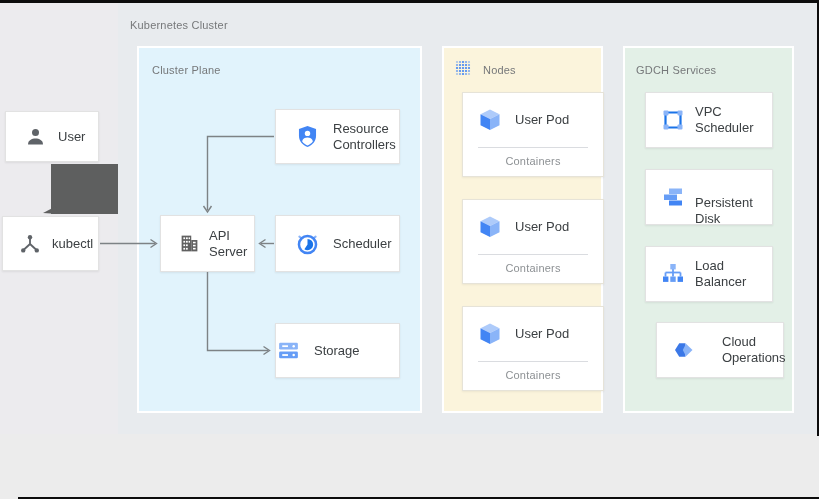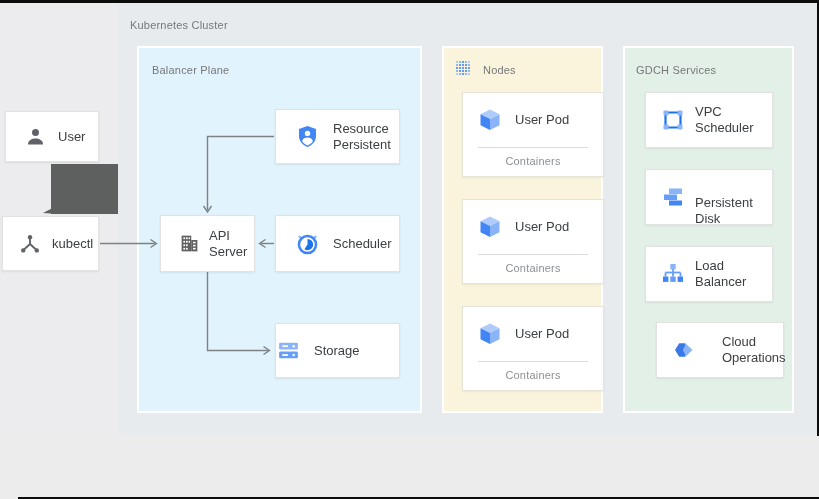--- a/index.html
+++ b/index.html
@@ -62,21 +62,21 @@
 </head>
 <body>
 
 <div class="abs left-col"></div>
 <div class="abs cluster-panel"></div>
 <div class="abs bottom-area"></div>
 
 <div class="abs cluster-label">Kubernetes Cluster</div>
 
 <div class="abs panel panel-cp"></div>
-<div class="panel-label" style="left:152px;top:64px;">Balancer Plane</div>
+<div class="panel-label" style="left:152px;top:64px;">Cluster Plane</div>
 
 <div class="abs panel panel-nodes"></div>
 <svg class="abs icon" style="left:455px;top:60px;" width="16" height="16" viewBox="0 0 16 16">
   <g fill="#4285f4">
     <circle cx="2" cy="2" r="1.1" opacity=".45"></circle>
       <circle cx="5" cy="2" r="1.1" opacity=".7"></circle>
       <circle cx="8" cy="2" r="1.1"></circle>
       <circle cx="11" cy="2" r="1.1" opacity=".7"></circle>
       <circle cx="14" cy="2" r="1.1" opacity=".45"></circle>
     <circle cx="2" cy="5" r="1.1" opacity=".7"></circle>
@@ -129,21 +129,21 @@
   </svg>
   <span class="actor-label">kubectl</span>
 </div>
 
 <div class="card" style="left:275px;top:109px;width:125px;height:55px;padding-left:19px;gap:13px;">
   <svg class="icon" width="25" height="25" viewBox="0 0 24 24">
     <path fill="#4285f4" d="M12 1.8l8.2 3v6.4c0 5.2-3.5 9.1-8.2 10.9C7.3 20.3 3.8 16.4 3.8 11.2V4.8z"></path>
     <circle cx="12" cy="9" r="2.6" fill="#ffffff"></circle>
     <path d="M6.8 16.6c.6-2.6 3-3.6 5.2-3.6s4.6 1 5.2 3.6c-1.3 1.9-3.2 3.3-5.2 4.1-2-.8-3.9-2.2-5.2-4.1z" fill="#ffffff"></path>
   </svg>
-  <span class="card-label" style="width:70px;">Resource Persistent</span>
+  <span class="card-label" style="width:70px;">Resource Controllers</span>
 </div>
 
 <div class="card" style="left:160px;top:215px;width:95px;height:57px;padding-left:14px;gap:9px;justify-content:flex-end;">
   <svg class="icon" width="21" height="21" viewBox="0 0 24 24">
     <g fill="#616161">
       <path d="M3 21V3h11v18z"></path>
         <path d="M14 21V8h7v13z"></path>
     </g>
     <g fill="#ffffff">
       <rect x="5" y="5" width="2" height="2"></rect>

